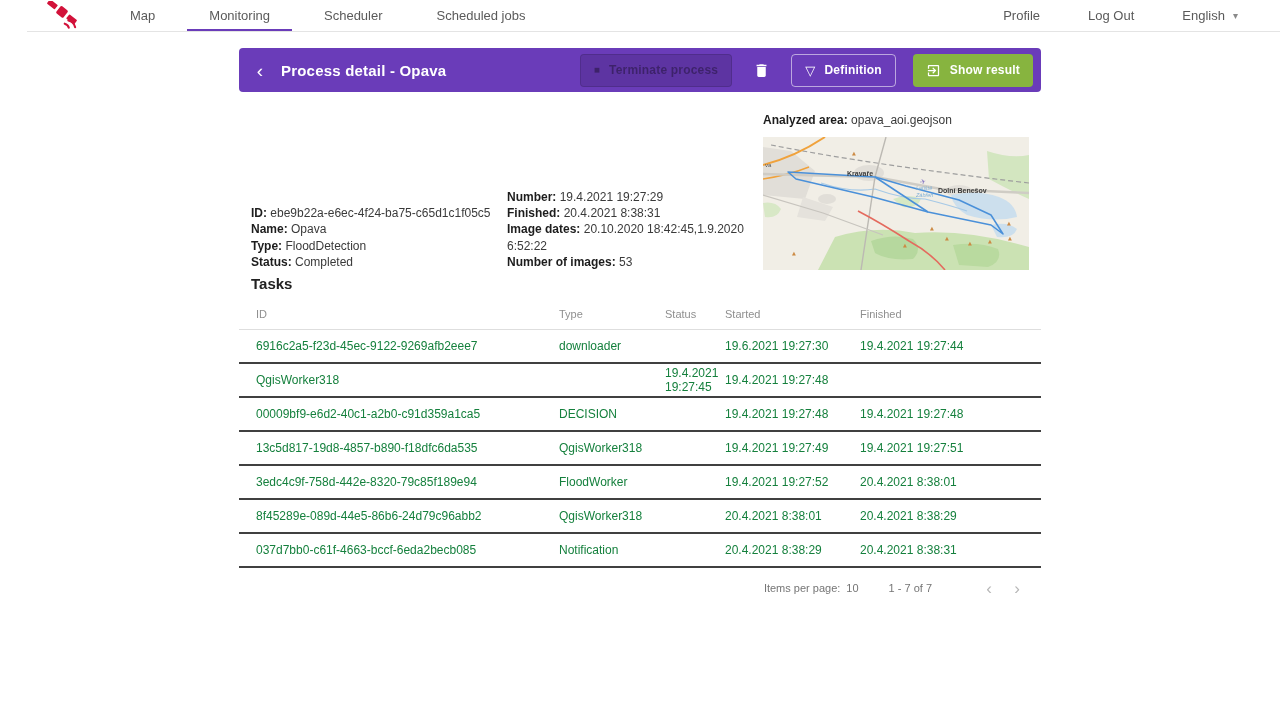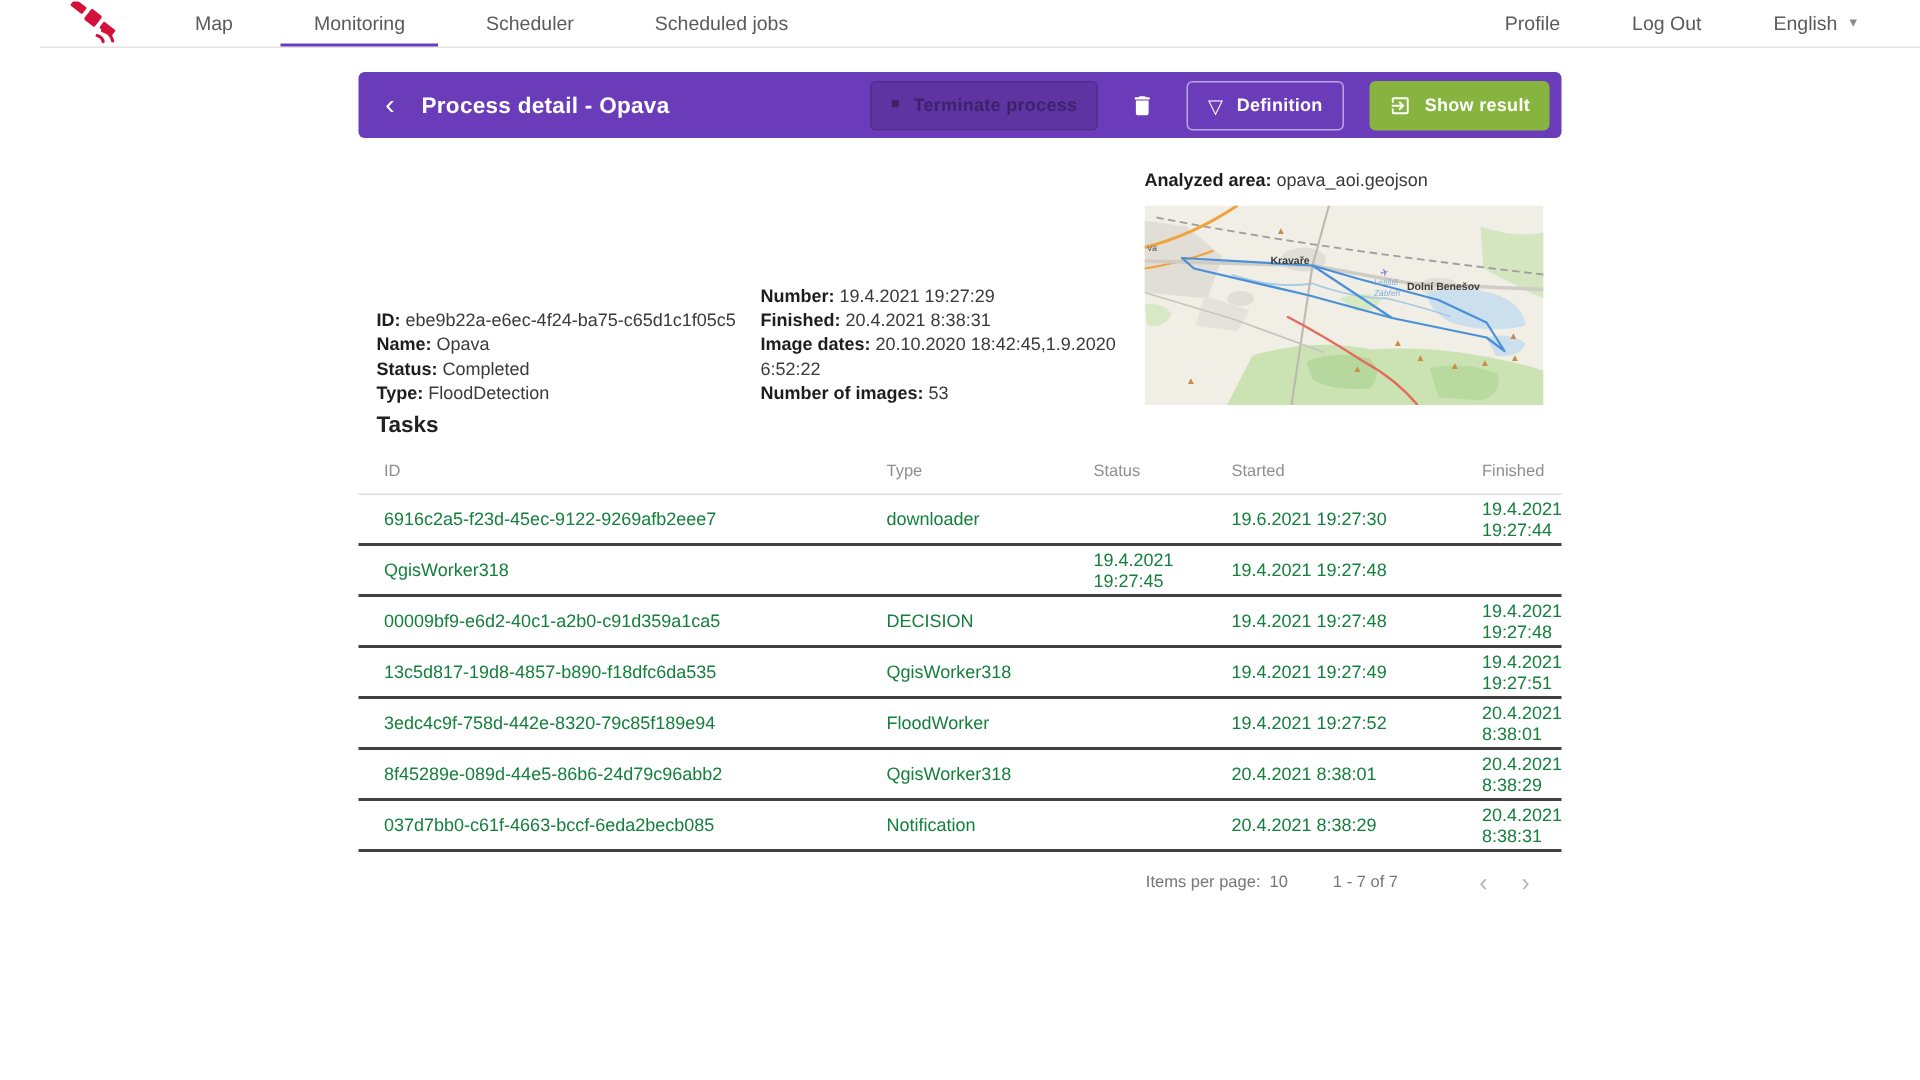--- a/index.html
+++ b/index.html
@@ -33,21 +33,21 @@
   
   .details{display:flex;margin-top:20px;padding:0 12px;align-items:flex-end;}
   .dcol{width:258px;font-size:12px;line-height:16.2px;color:#3a3a3a;}
   .dline b{color:#1d1d1d;}
   .dmap{margin-left:auto;width:266px;font-size:12px;color:#3a3a3a;}
   .dmap .dline{margin-bottom:9px;line-height:16px;}
   .map-frame{width:266px;height:133px;display:block;}
   
   .tasks-title{font-size:15px;font-weight:bold;color:#222;margin:5px 0 0 12px;}
   .ttable{margin-top:6px;}
-  .trow{display:grid;grid-template-columns:303px 106px 60px 135px 1fr;align-items:center;padding-left:17px;gap:32px;}
+  .trow{display:grid;grid-template-columns:303px 106px 60px 135px 1fr;align-items:center;padding-left:17px;}
   .thead{height:31px;font-size:11px;color:#8f8f8f;border-bottom:1px solid #dedede;}
   .tdata{height:32px;font-size:12px;color:#15803d;border-bottom:2px solid #404040;}
   .pagination{display:flex;justify-content:flex-end;align-items:center;height:40px;font-size:11px;color:#757575;padding-right:10px;}
   .pagination .ipp-label{margin-right:6px;}
   .pagination .ipp-value{margin-right:30px;cursor:pointer;}
   .pagination .range{margin-right:43px;}
   .page-chevron{font-size:17px;color:#b7b7b7;width:28px;text-align:center;cursor:pointer;line-height:1;}
   
   .map-place{font-size:7px;fill:#3c3c3c;font-weight:bold;}
   .map-place-sm{font-size:6px;fill:#555;}
@@ -115,22 +115,22 @@
         </svg>
         <span>Show result</span>
       </button>
     </div>
   </div>
 
   <div class="details">
     <div class="dcol" id="detailsLeft">
         <div class="dline"><b>ID:</b> <span>ebe9b22a-e6ec-4f24-ba75-c65d1c1f05c5</span></div>
         <div class="dline"><b>Name:</b> <span>Opava</span></div>
+        <div class="dline"><b>Type:</b> <span>FloodDetection</span></div>
         <div class="dline"><b>Status:</b> <span>Completed</span></div>
-        <div class="dline"><b>Type:</b> <span>FloodDetection</span></div>
       </div>
     <div class="dcol" id="detailsMid">
         <div class="dline"><b>Number:</b> <span>19.4.2021 19:27:29</span></div>
         <div class="dline"><b>Finished:</b> <span>20.4.2021 8:38:31</span></div>
         <div class="dline"><b>Image dates:</b> <span>20.10.2020 18:42:45,1.9.2020 6:52:22</span></div>
         <div class="dline"><b>Number of images:</b> <span>53</span></div>
       </div>
     <div class="dmap">
       <div class="dline">
         <b>Analyzed area:</b>

